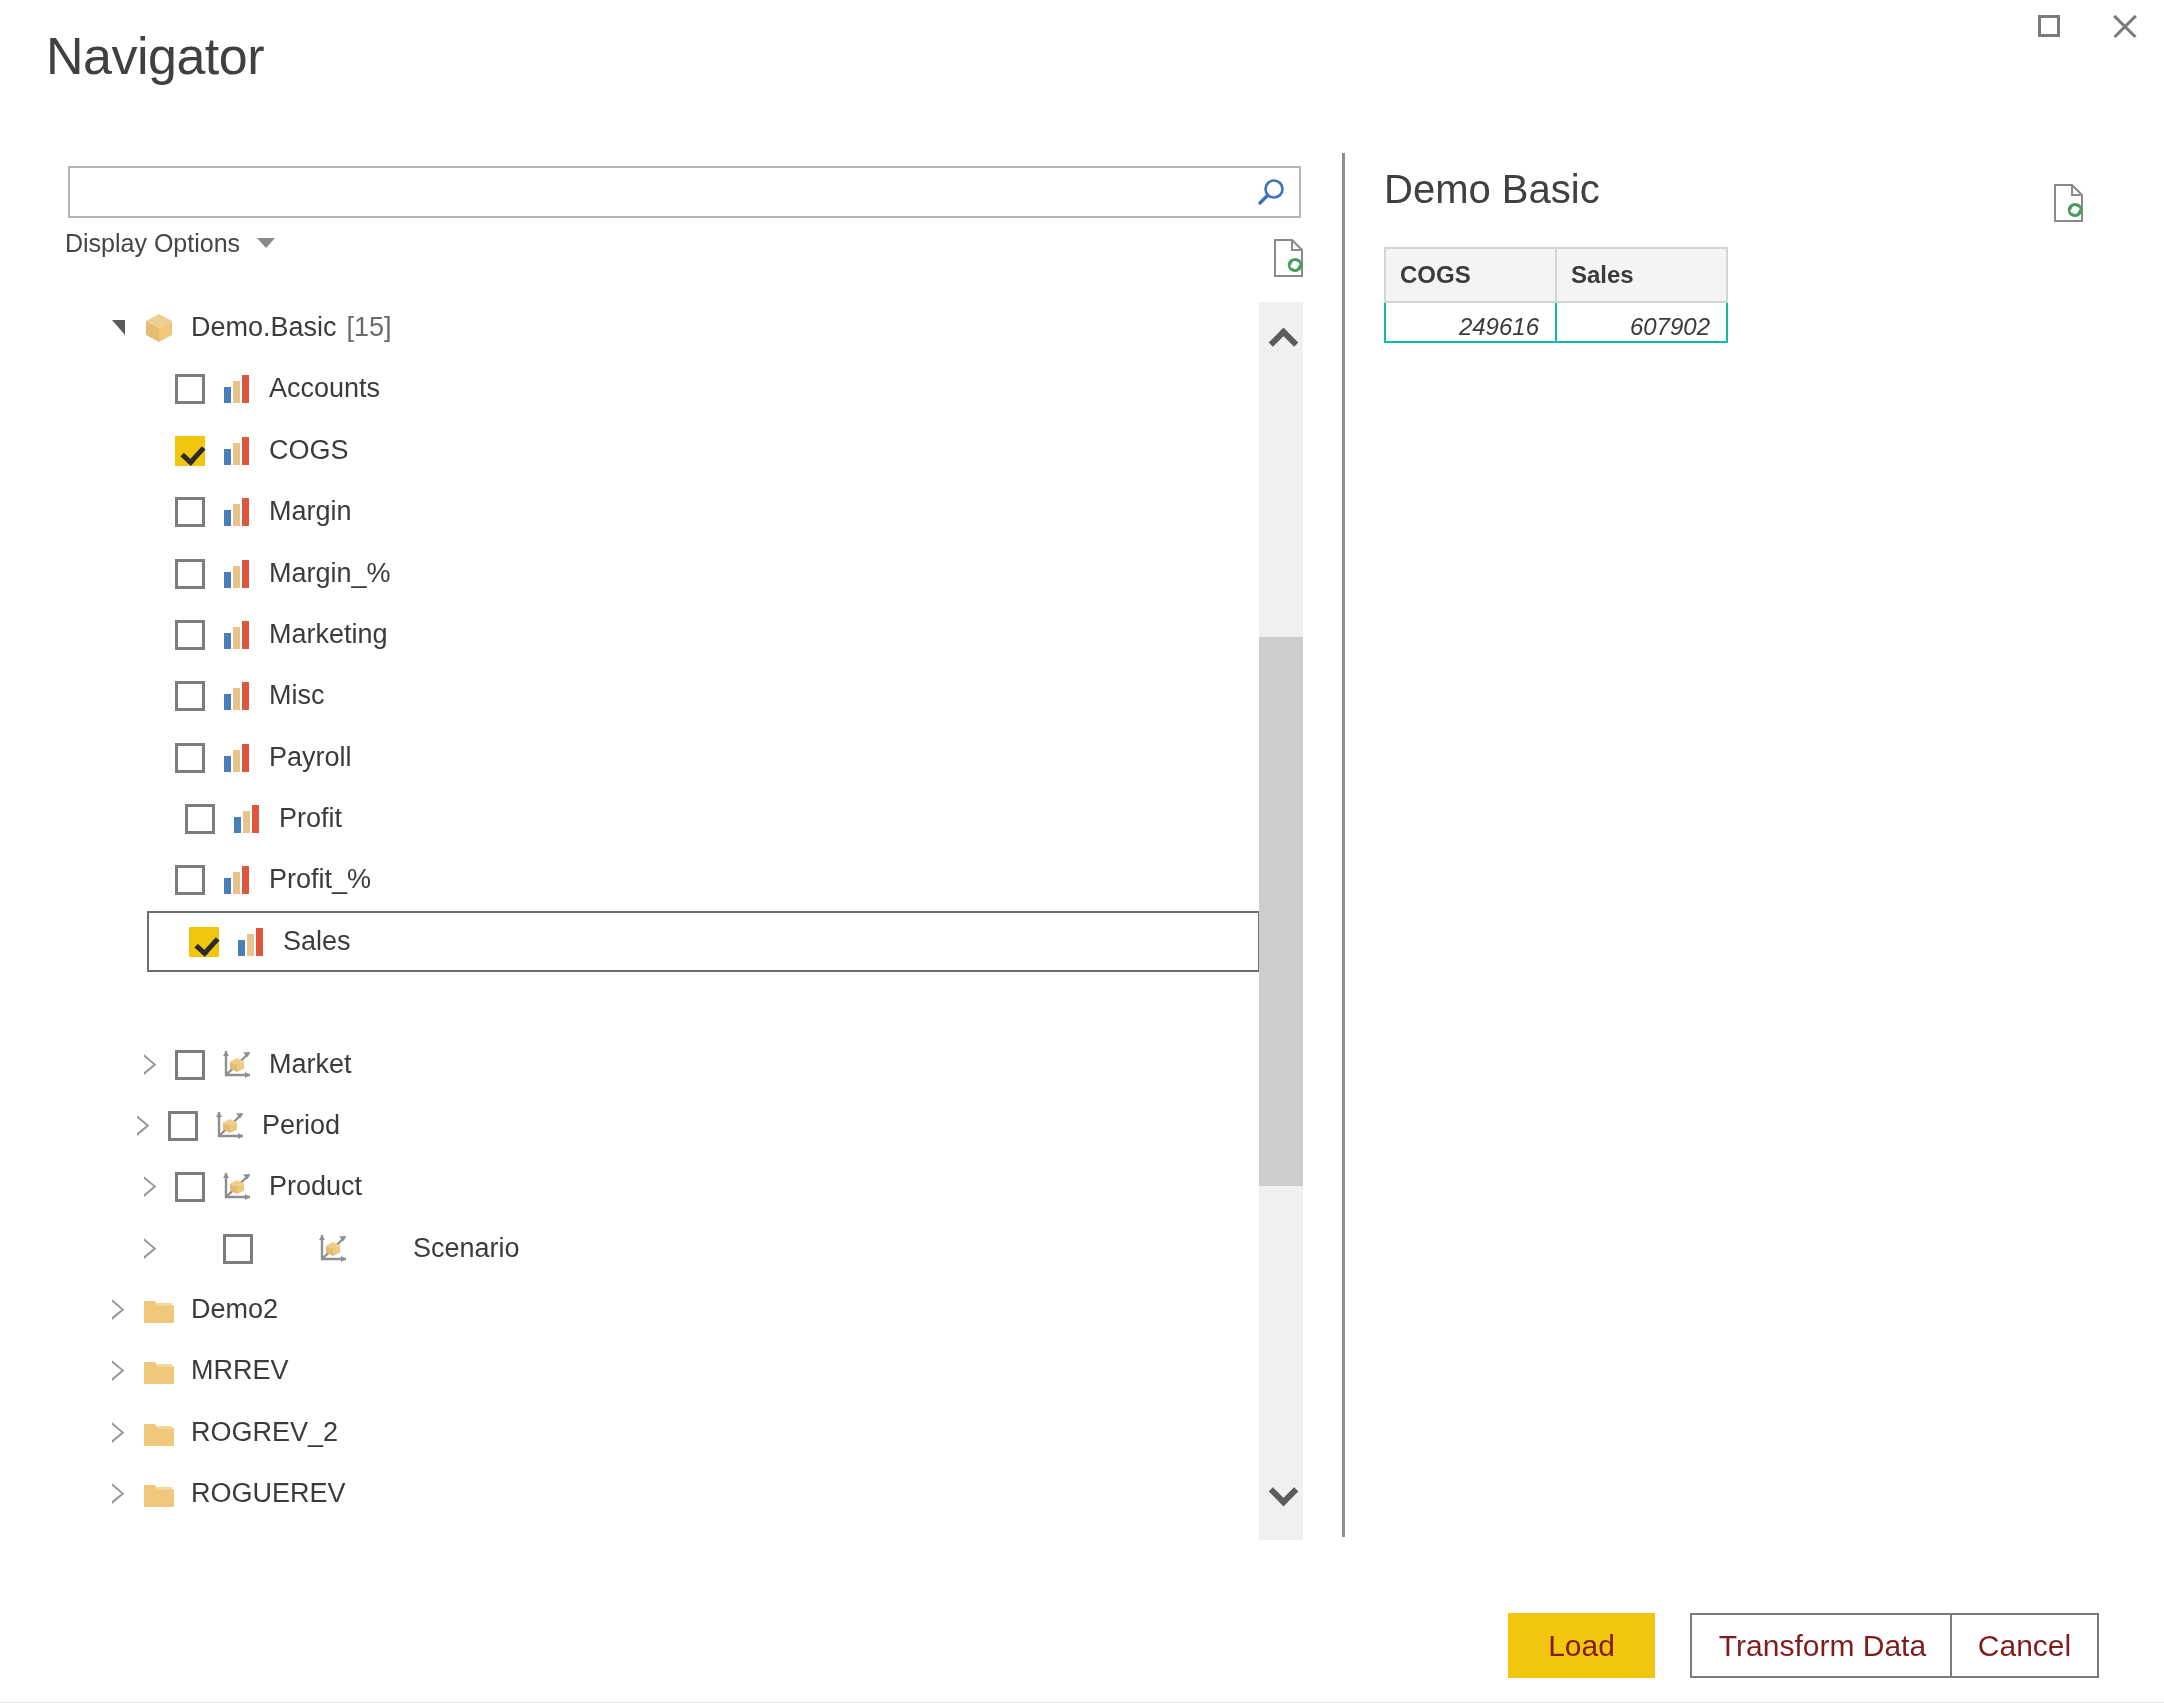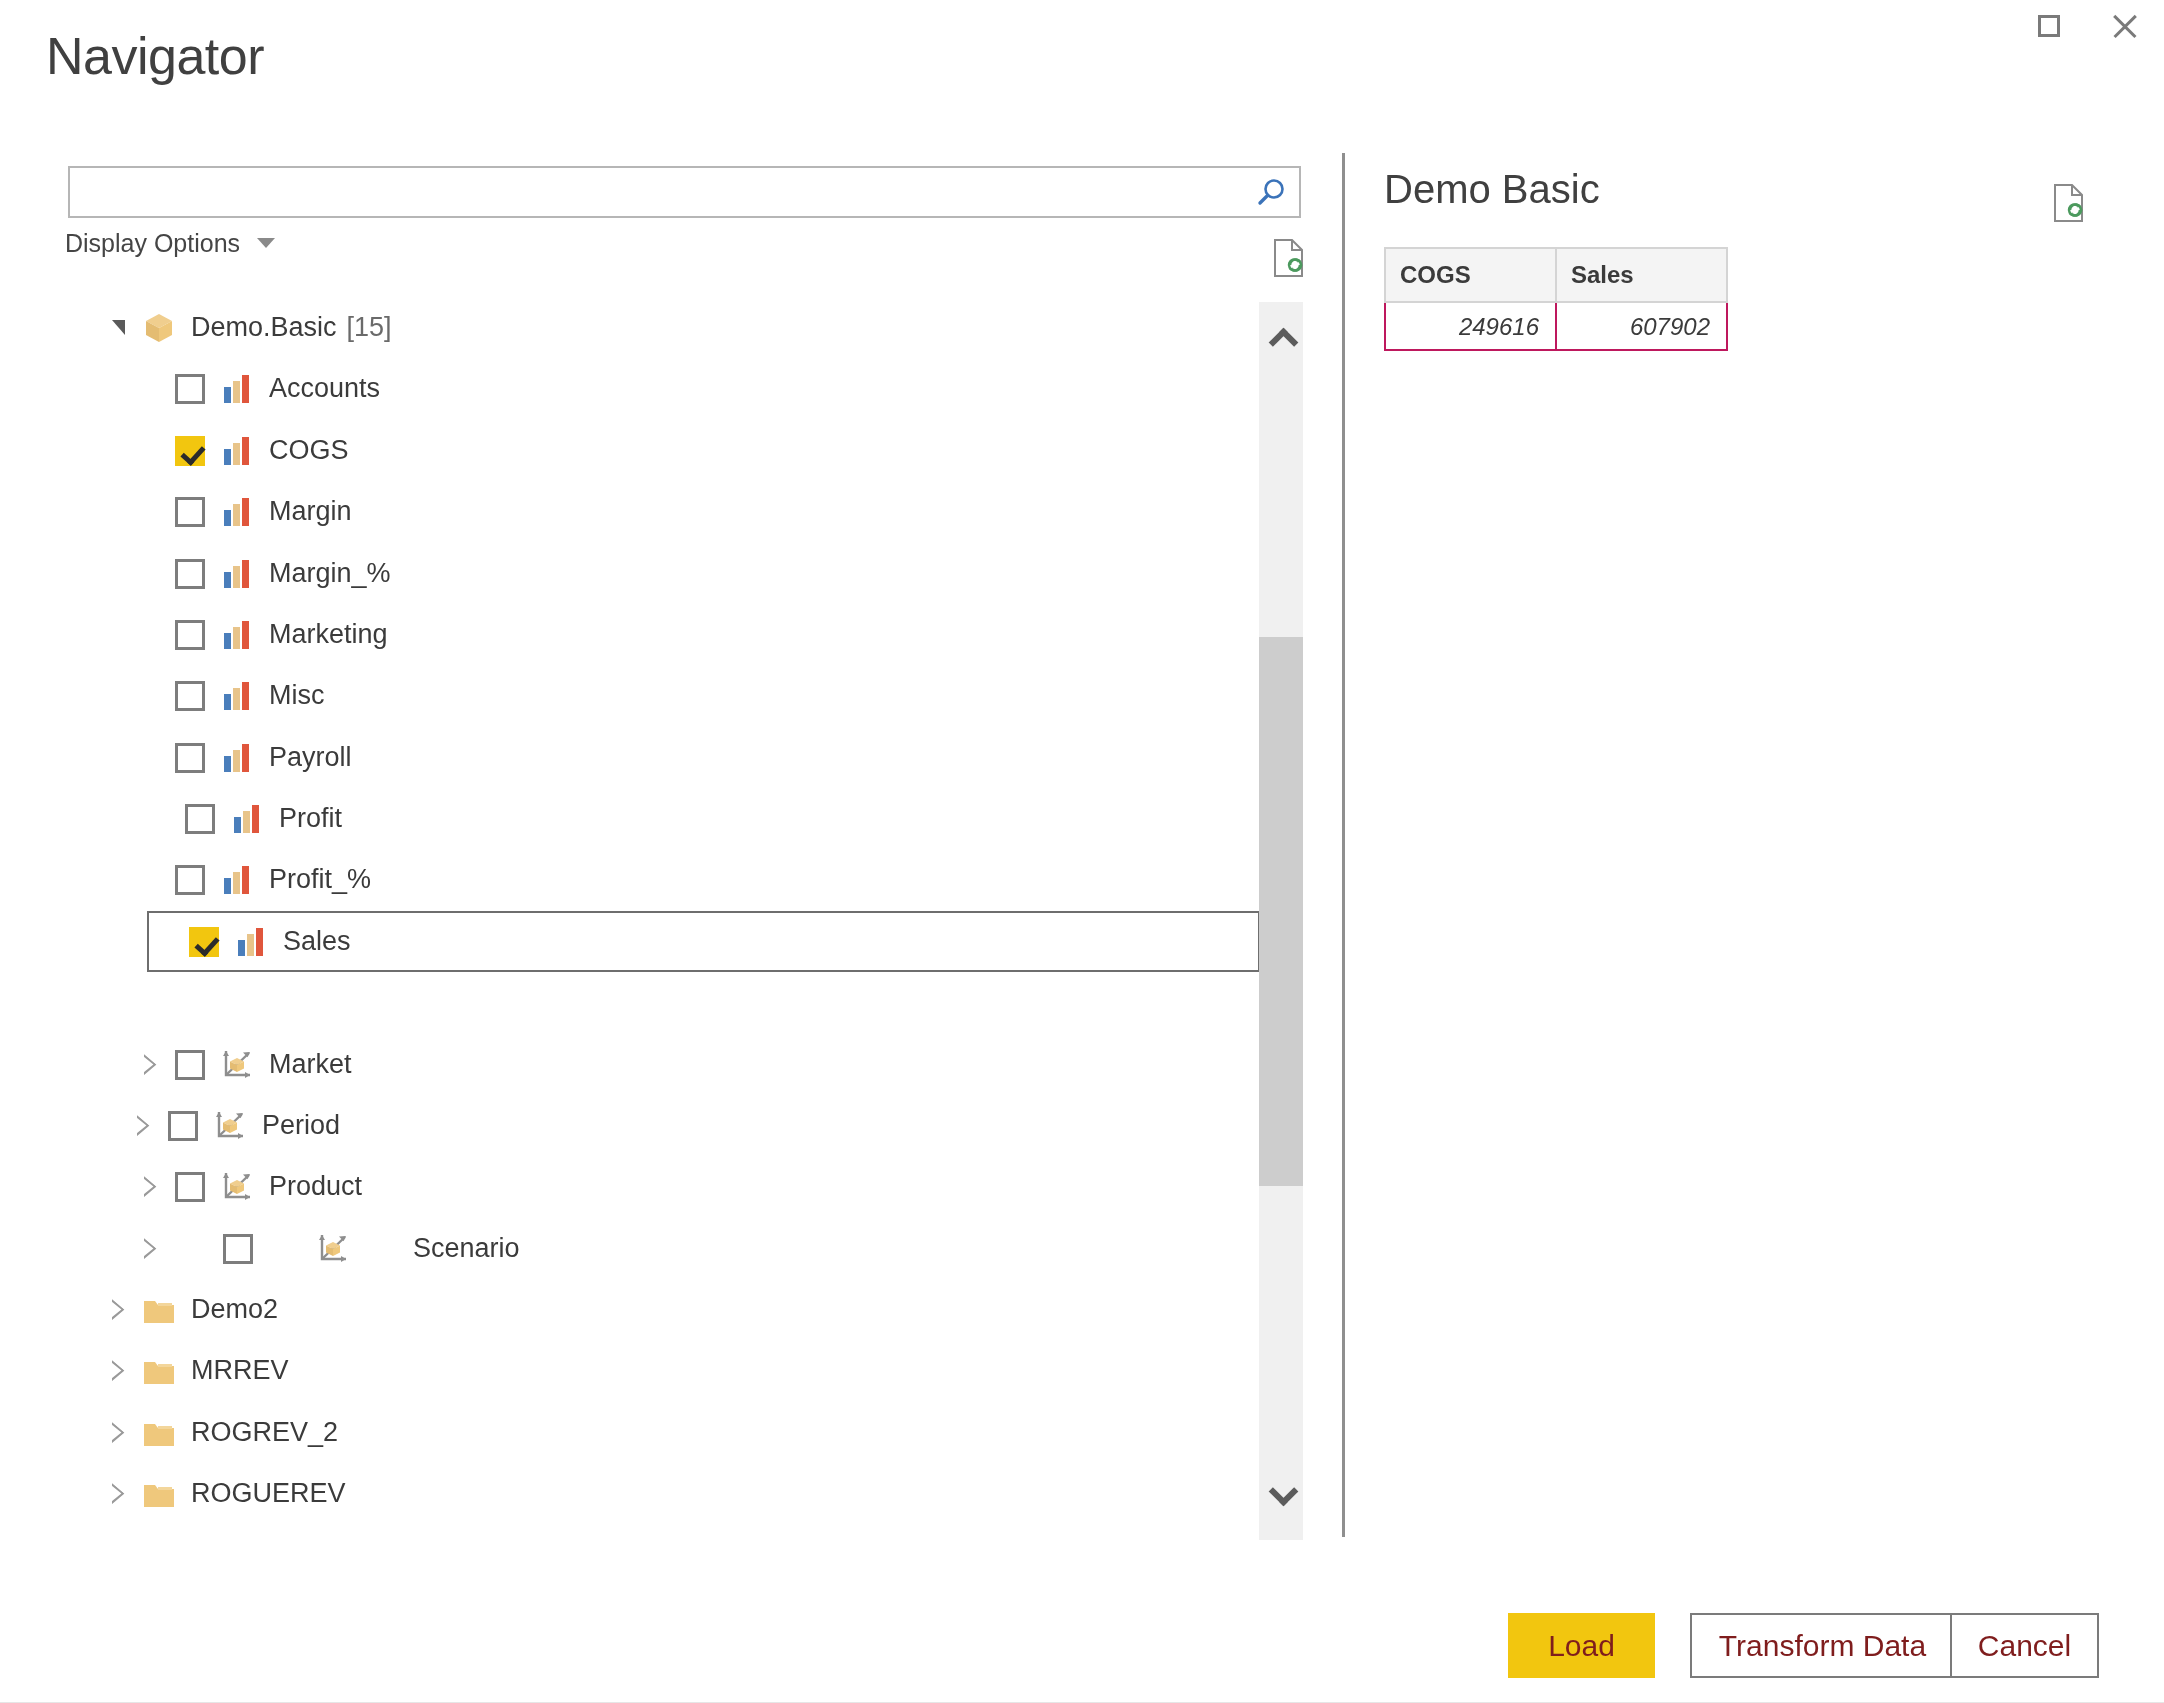--- a/index.html
+++ b/index.html
@@ -307,24 +307,24 @@
     background: #f4f4f4;
     border: 2px solid #d4d4d4;
     font-weight: bold;
     text-align: left;
     padding: 12px 16px 12px 14px;
     color: #3b3b3b;
     min-width: 139px;
   }
   .preview-table td {
     background: #ffffff;
-    border: 2px solid #be185d;
+    border: 2px solid #14b8a6;
     text-align: right;
     font-style: italic;
-    padding: 10px 16px 8px 14px;
+    padding: 10px 16px 0 14px;
     color: #3b3b3b;
   }
 
   
   .footer {
     position: absolute;
     left: 0;
     top: 1605px;
     width: 2164px;
     height: 99px;

